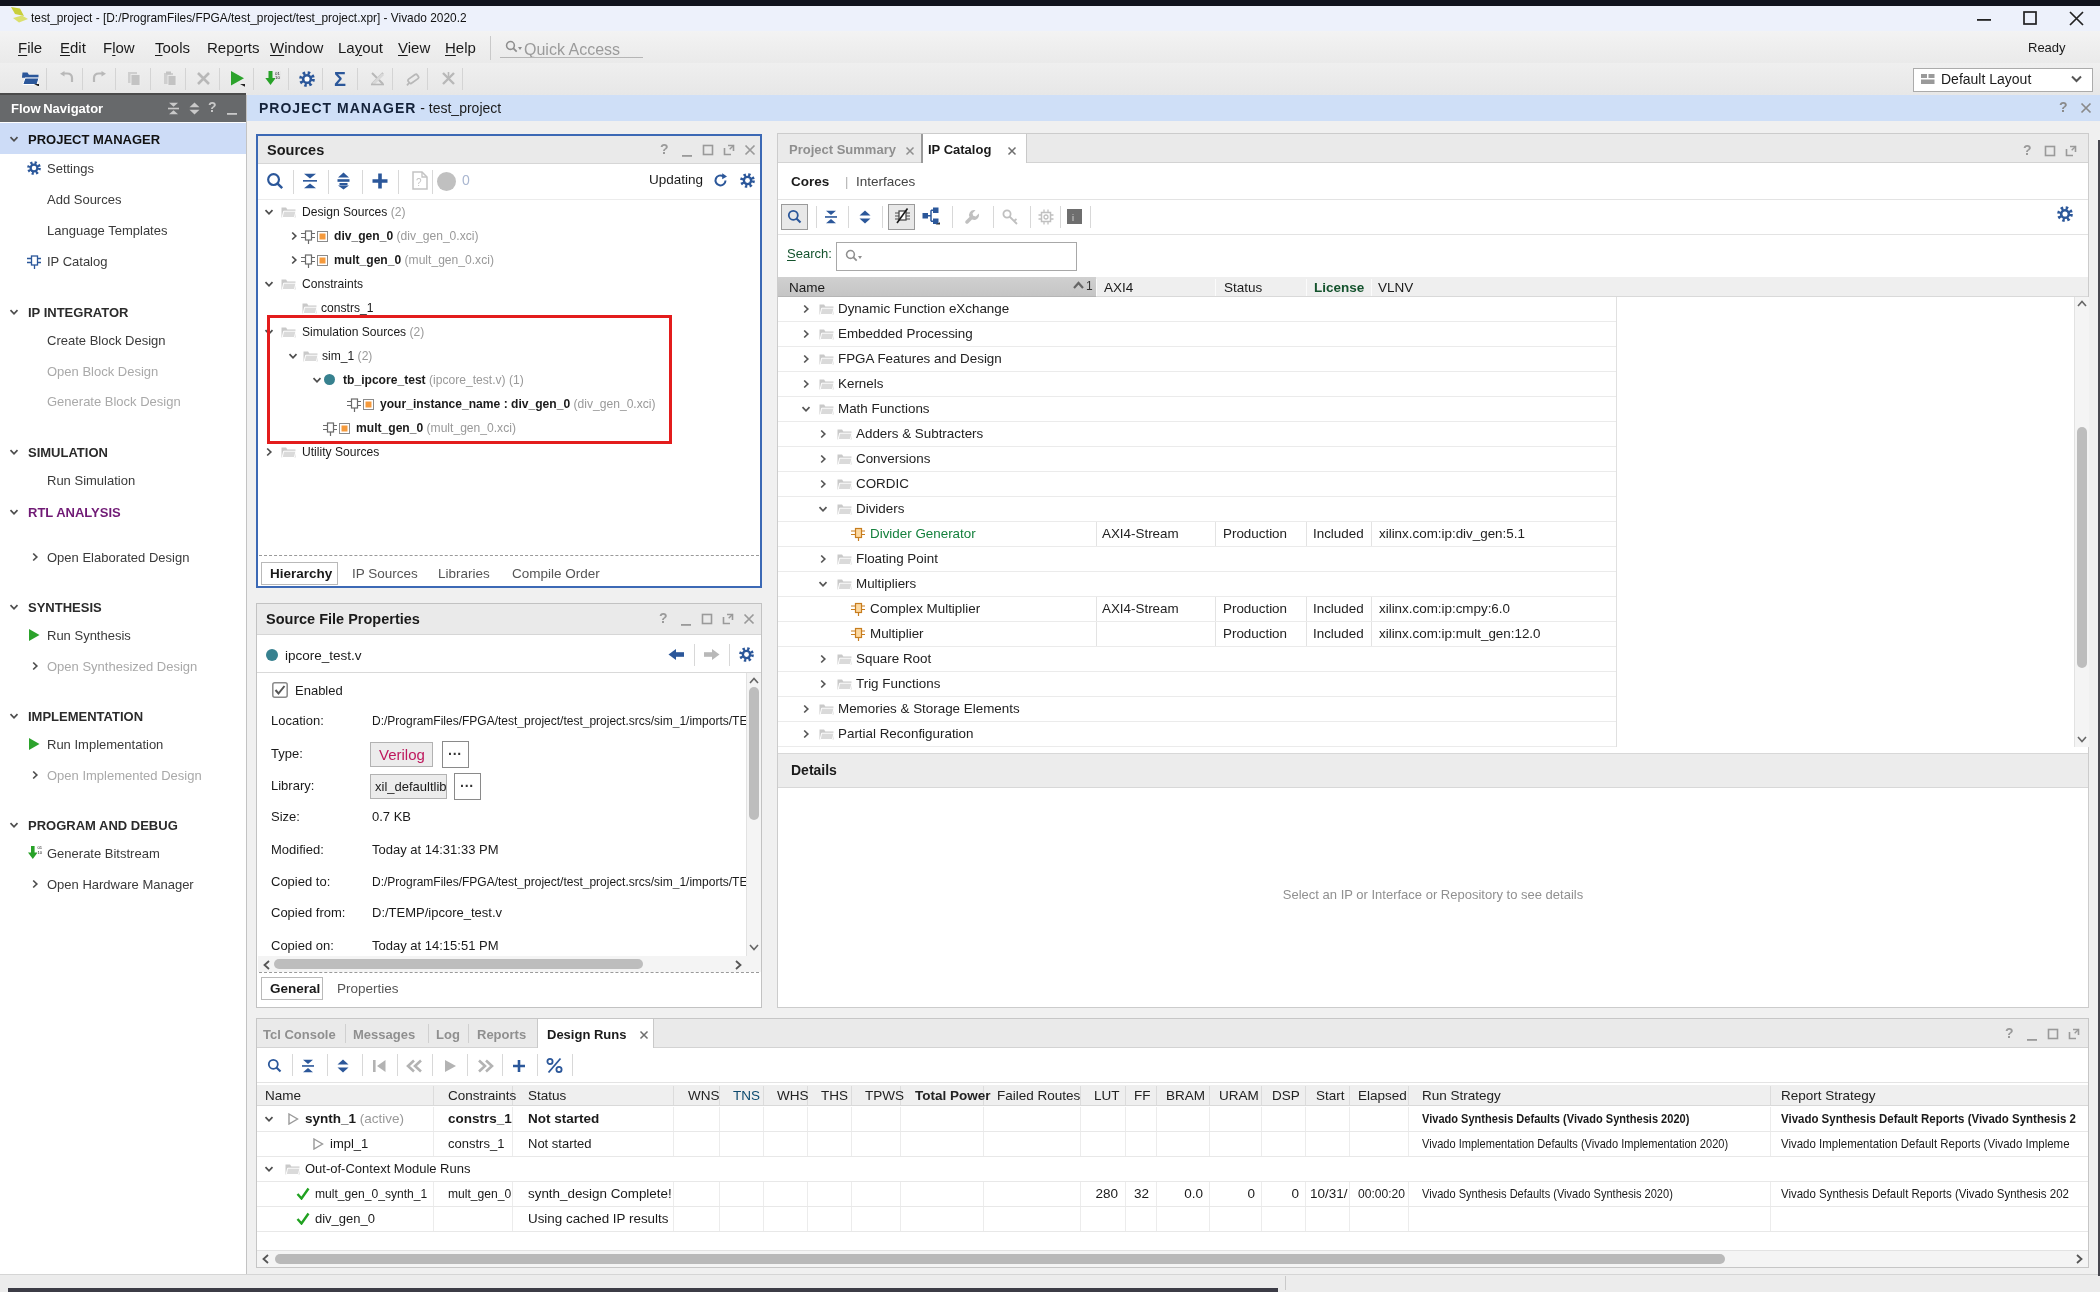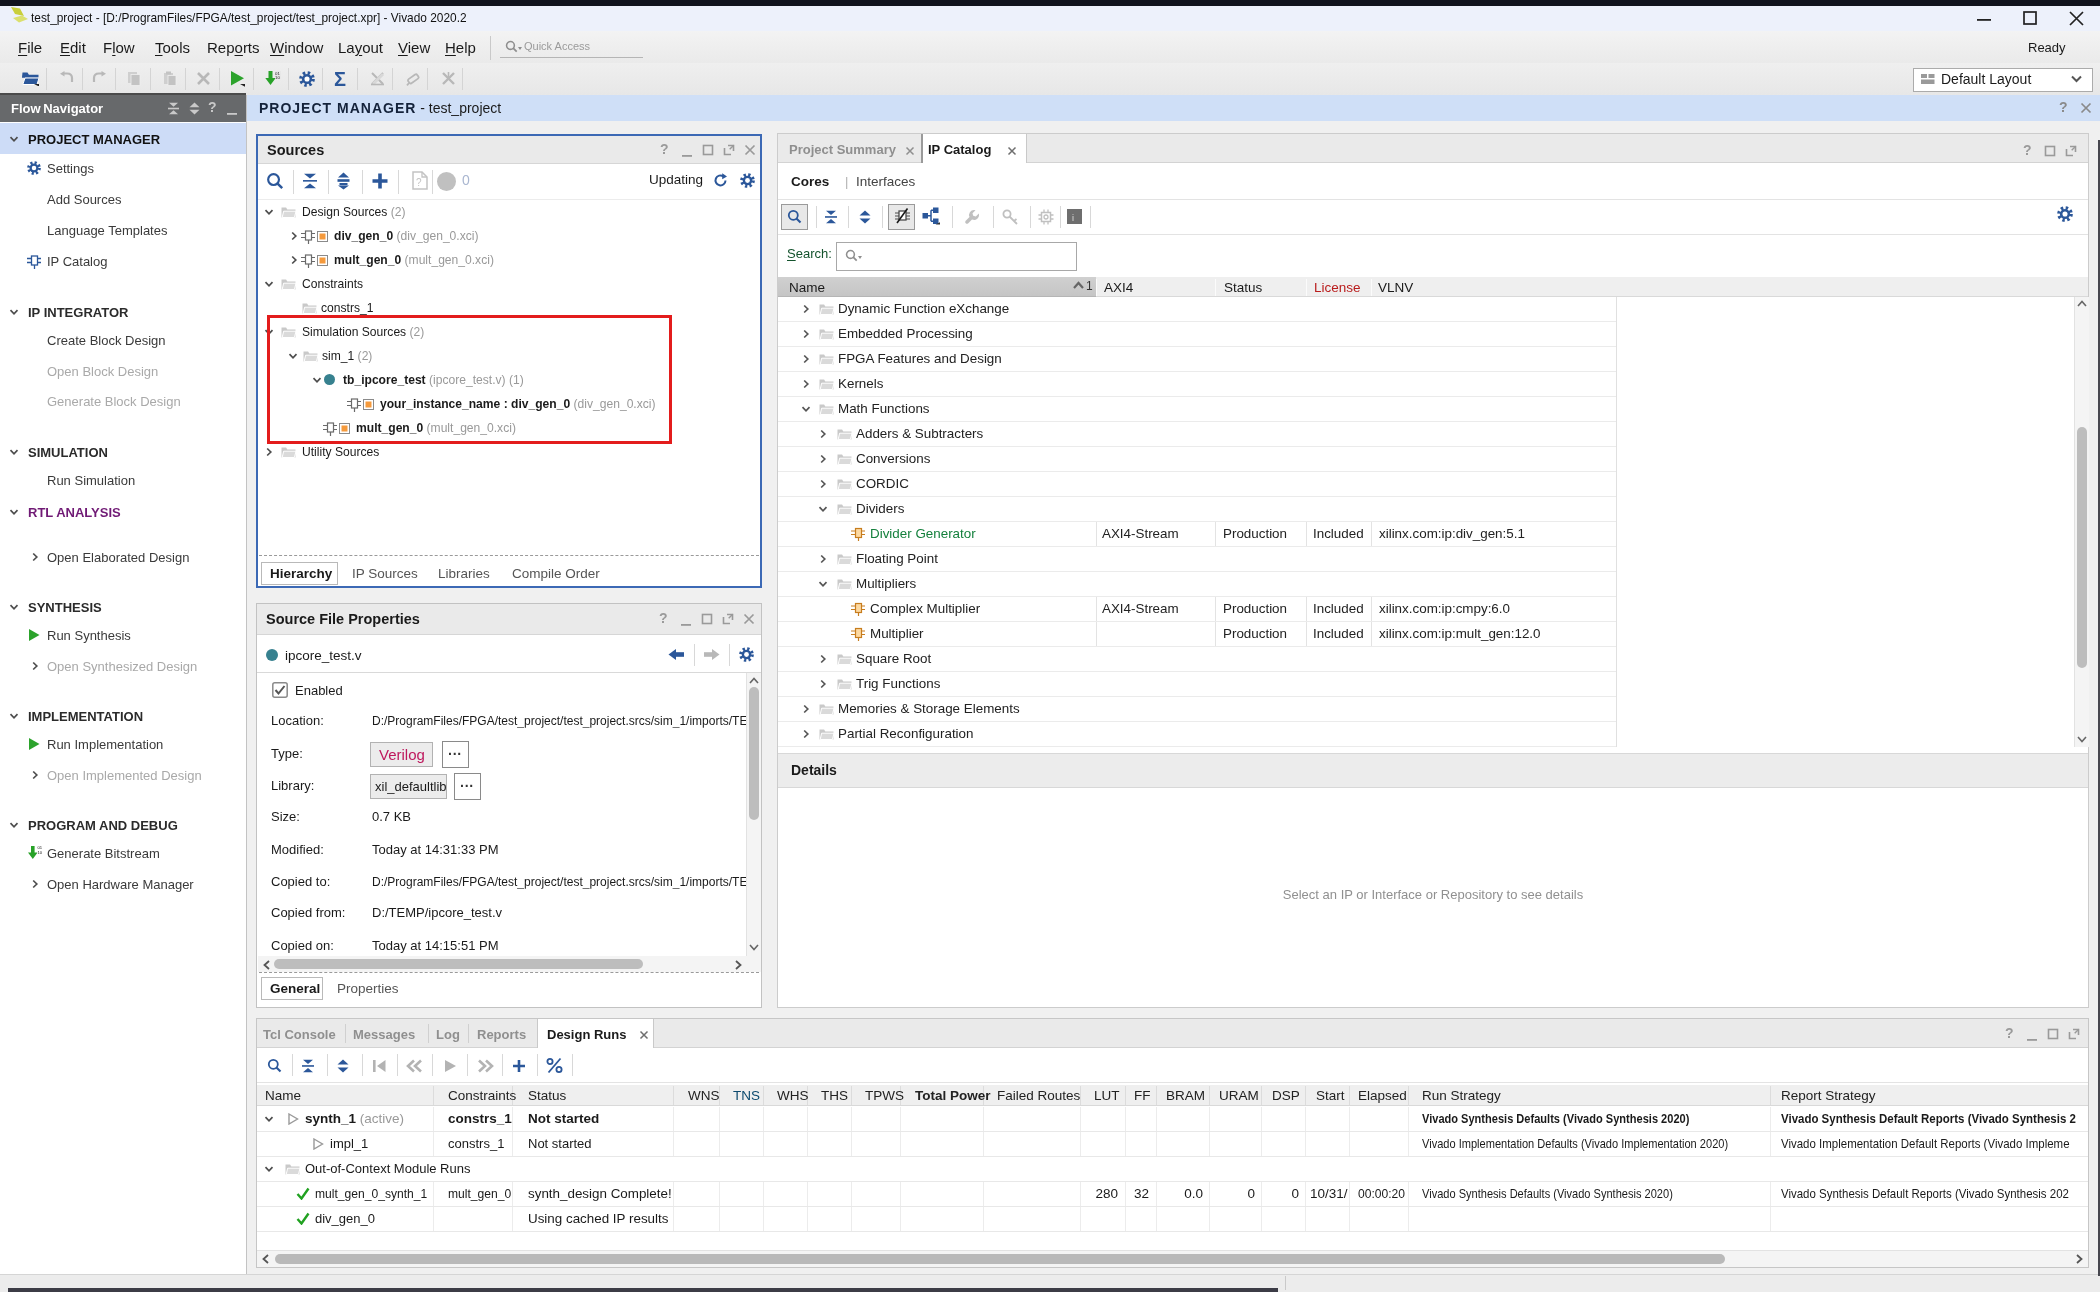--- a/index.html
+++ b/index.html
@@ -37,21 +37,21 @@
 <div class="tx" style="left:398px;top:39px;font-size:15px;color:#1a1a1a;font-weight:normal;"><u>V</u>iew</div>
 <div class="tx" style="left:445px;top:39px;font-size:15px;color:#1a1a1a;font-weight:normal;"><u>H</u>elp</div>
 <div class="ab" style="left:490px;top:36px;width:1px;height:24px;background:#c9c9c9"></div>
 <svg class="ab" style="left:505px;top:40px;" width="13" height="13" viewBox="0 0 13 13">
     <circle cx="5.46" cy="5.46" r="3.9" fill="none" stroke="#8f8f8f" stroke-width="1.56"></circle>
     <line x1="8.19" y1="8.19" x2="11.700000000000001" y2="11.700000000000001" stroke="#8f8f8f" stroke-width="1.8200000000000003"></line>
   </svg>
 <svg class="ab" style="left:518px;top:47px;" width="5" height="4" viewBox="0 0 5 4">
     <path d="M0,0 h4 l-2,3 z" fill="#8f8f8f"></path>
   </svg>
-<div class="tx" style="left:524px;top:40px;font-size:11px;color:#9b9b9b;font-weight:normal;">Quick Access</div>
+<div class="tx" style="left:524px;top:40px;font-size:16px;color:#9b9b9b;font-weight:normal;">Quick Access</div>
 <div class="ab" style="left:500px;top:57px;width:143px;height:1px;background:#b5b5b5"></div>
 <div class="tx" style="left:2028px;top:40px;font-size:13px;color:#1a1a1a;font-weight:normal;">Ready</div>
 <div class="ab" style="left:0;top:63px;width:2100px;height:32px;background:linear-gradient(#efefef,#e7e7e7)"></div>
 <svg class="ab" style="left:22px;top:71px;" width="17" height="15" viewBox="0 0 17 15">
     <path d="M0.5,1.5 h5 l1.4,2.3 h9.6 v3 h-16.6 z" fill="#2b579a"></path>
     <path d="M3,7 h14 l-2,6.5 H0.8 z" fill="#2b579a" stroke="#fff" stroke-width="1"></path>
     <path d="M12,13 l5,0 0,2.5 z" fill="#222"></path>
   </svg>
 <svg class="ab" style="left:58px;top:71px;" width="16" height="14" viewBox="0 0 16 14">
     <g transform="translate(16,0) scale(-1,1)">
@@ -569,21 +569,21 @@
   </svg>
 <div class="ab" style="left:778px;top:277px;width:1310px;height:20px;background:#efefef;border-bottom:1px solid #d9d9d9;box-sizing:border-box"></div>
 <div class="ab" style="left:778px;top:277px;width:318px;height:20px;background:linear-gradient(#d0d0d0,#c5c5c5);border-bottom:1px solid #b5b5b5;box-sizing:border-box"></div>
 <div class="tx" style="left:789px;top:288px;font-size:13.5px;color:#1a1a1a;font-weight:normal;transform:translateY(-50%)">Name</div>
 <svg class="ab" style="left:1073px;top:281px;" width="11" height="8" viewBox="0 0 11 8">
     <polyline points="1,7 5.5,2 10,7" fill="none" stroke="#666" stroke-width="2.2"></polyline>
   </svg>
 <div class="tx" style="left:1086px;top:279px;font-size:12px;color:#333;font-weight:normal;">1</div>
 <div class="tx" style="left:1104px;top:288px;font-size:13.5px;color:#1a1a1a;font-weight:normal;transform:translateY(-50%)">AXI4</div>
 <div class="tx" style="left:1224px;top:288px;font-size:13.5px;color:#1a1a1a;font-weight:normal;transform:translateY(-50%)">Status</div>
-<div class="tx" style="left:1314px;top:288px;font-size:13.5px;color:#b91c1c;font-weight:normal;transform:translateY(-50%)">License</div>
+<div class="tx" style="left:1314px;top:288px;font-size:13.5px;color:#14532d;font-weight:bold;transform:translateY(-50%)">License</div>
 <div class="tx" style="left:1378px;top:288px;font-size:13.5px;color:#1a1a1a;font-weight:normal;transform:translateY(-50%)">VLNV</div>
 <div class="ab" style="left:1096px;top:279px;width:1px;height:17px;background:#fbfbfb"></div>
 <div class="ab" style="left:1215px;top:279px;width:1px;height:17px;background:#fbfbfb"></div>
 <div class="ab" style="left:1306px;top:279px;width:1px;height:17px;background:#fbfbfb"></div>
 <div class="ab" style="left:1371px;top:279px;width:1px;height:17px;background:#fbfbfb"></div>
 <svg class="ab" style="left:801px;top:304px;" width="10" height="10" viewBox="0 0 10 10">
     <polyline points="3.2,1.5 6.800000000000001,5.0 3.2,8.5" fill="none" stroke="#555" stroke-width="1.7"></polyline>
   </svg>
 <svg class="ab" style="left:819px;top:303px;" width="15" height="12" viewBox="0 0 15 12">
     <path d="M0.5,1.5 h4.6 l1.2,2 h8.2 v8 h-14 z" fill="#c9c9c9"></path>

